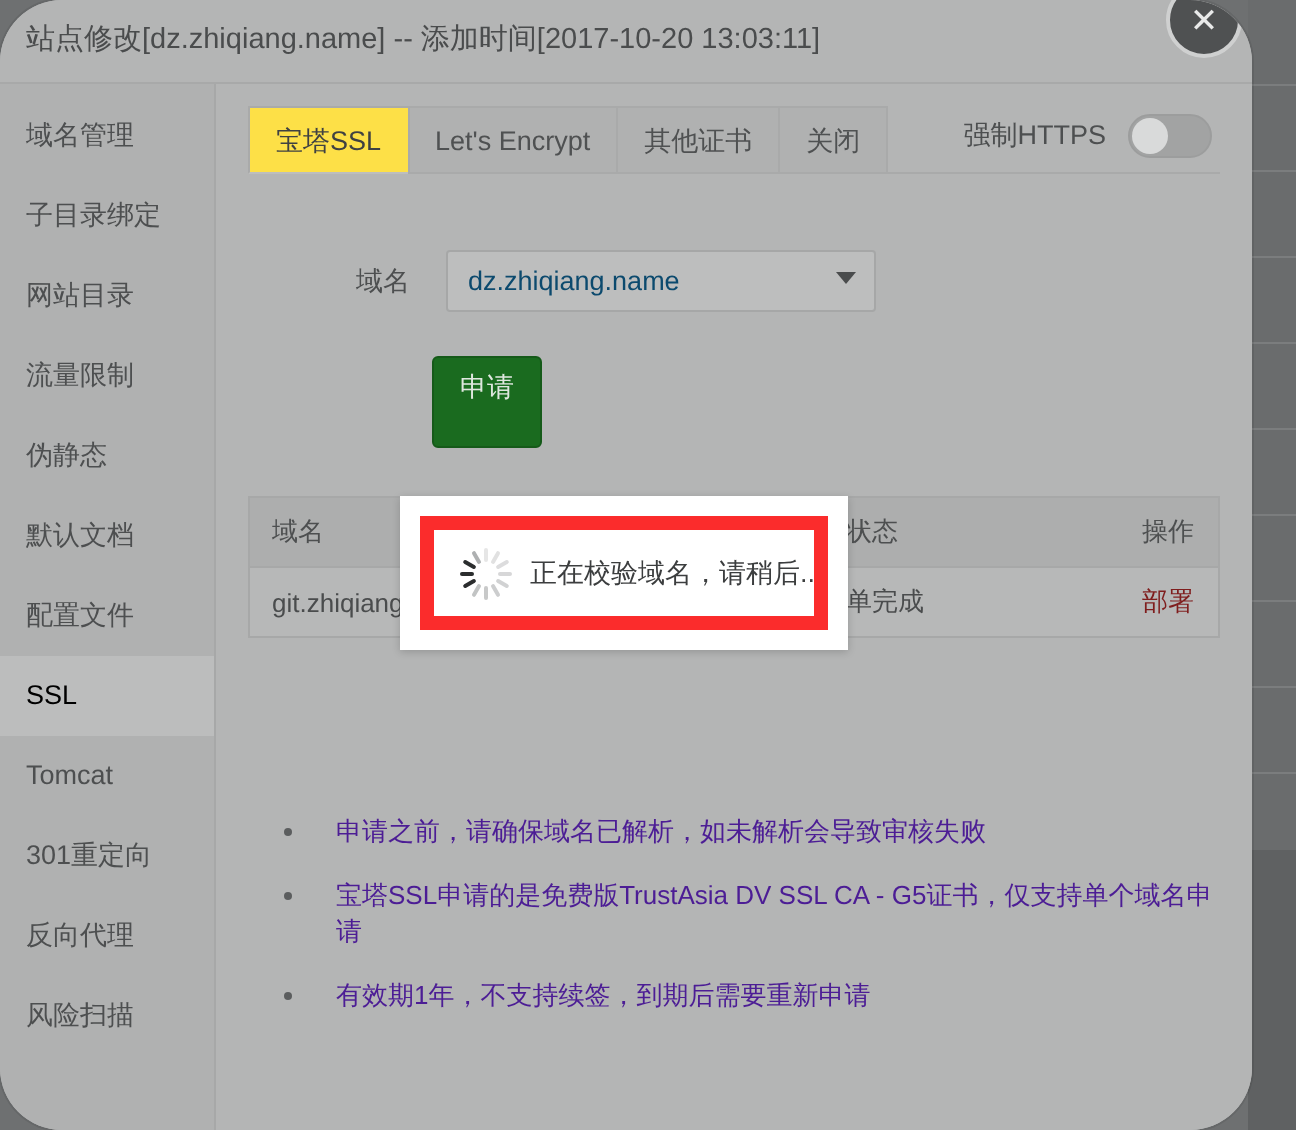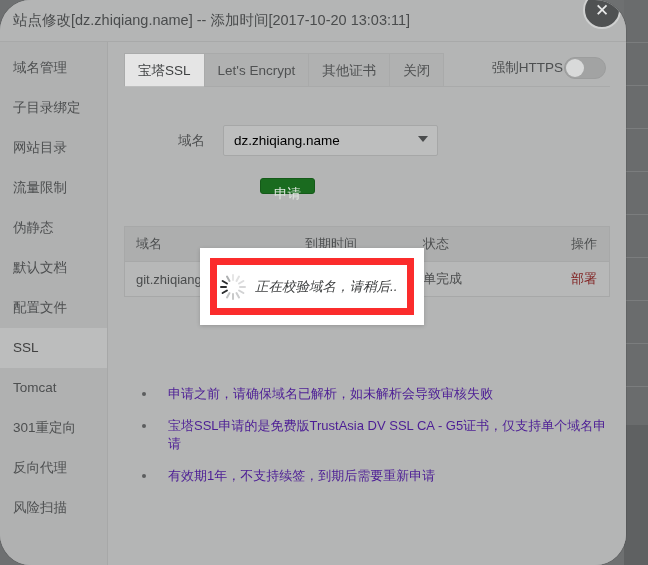--- a/index.html
+++ b/index.html
@@ -44,61 +44,61 @@
   .sidebar{
     width:108px;flex:0 0 108px;background:#b0b1b1;
     border-right:1px solid #a7a8a8;
     padding-top:6px;box-sizing:border-box;
   }
   .side-item{
     height:40px;line-height:40px;padding-left:13px;
     font-size:13.5px;color:#4d4f50;white-space:nowrap;
     box-sizing:border-box;
   }
-  .side-item.active{background:#bcbdbd;color:#404040;}
+  .side-item.active{background:#bcbdbd;color:#000000;}
 
   
   .content{flex:1;position:relative;background:#b4b5b5;padding:0 16px;box-sizing:border-box;}
 
   .tabrow{position:relative;height:47px;margin-top:10px;}
   .tabs{display:flex;align-items:flex-end;height:35px;position:relative;z-index:2;}
   .tab{
     height:34px;line-height:34px;padding:0 13px;font-size:13.5px;
     color:#4f5152;background:#b0b1b1;
     border:1px solid #a9aaaa;border-right:none;box-sizing:border-box;
   }
   .tab:last-child{border-right:1px solid #a9aaaa;}
-  .tab.active{background:#e5e5e5;color:#3f4142;border-bottom-color:#bdbebe;}
+  .tab.active{background:#fde047;color:#3f4142;border-bottom-color:#bdbebe;}
   .tabline{position:absolute;left:0;right:0;bottom:12px;height:1px;background:#a9aaaa;z-index:1;}
 
   .https{
-    position:absolute;right:4px;top:5px;display:flex;align-items:center;gap:1px;
+    position:absolute;right:4px;top:5px;display:flex;align-items:center;gap:11px;
     font-size:13.5px;color:#4d4f50;
   }
   .switch{
     width:42px;height:22px;border-radius:11px;background:#a2a3a3;position:relative;
     border:1px solid #9c9d9d;box-sizing:border-box;
   }
   .switch .knob{position:absolute;left:1px;top:1px;width:18px;height:18px;border-radius:50%;background:#d9dada;}
 
   .formrow{display:flex;align-items:center;margin-top:26px;padding-left:54px;}
   .flabel{font-size:13.5px;color:#4d4f50;margin-right:18px;}
   .select{
     width:215px;height:31px;line-height:29px;background:#bdbebe;
     border:1px solid #a6a7a7;border-radius:2px;box-sizing:border-box;
-    padding:0 10px;font-size:13.5px;color:#000000;position:relative;
+    padding:0 10px;font-size:13.5px;color:#0c4a6e;position:relative;
   }
   .select .caret{position:absolute;right:9px;top:10px;
     width:0;height:0;border-left:5px solid transparent;border-right:5px solid transparent;border-top:6px solid #4a4c4d;}
 
   .applyrow{margin-top:22px;padding-left:92px;}
   .btn-apply{
-    display:inline-block;min-width:46px;height:16px;line-height:30px;text-align:center;
+    display:inline-block;min-width:46px;height:46px;line-height:30px;text-align:center;
     padding:0 13px;background:#1a6b1f;color:#dfe7df;font-size:13.5px;border-radius:3px;
-    border:1px solid #155a19;box-sizing:border-box;margin-left:44px;
+    border:1px solid #155a19;box-sizing:border-box;
   }
 
   
   .tablewrap{margin-top:24px;border:1px solid #a7a8a8;background:#b4b5b5;}
   .trow{display:flex;height:34px;align-items:center;font-size:13px;}
   .thead{background:#adaeae;color:#4d4f50;border-bottom:1px solid #a7a8a8;}
   .tbody{background:#b7b8b8;color:#4a4c4d;}
   .c1{flex:0 0 180px;padding-left:11px;box-sizing:border-box;}
   .c2{flex:0 0 118px;}
   .c3{flex:1;}
@@ -114,21 +114,21 @@
   .toast{
     position:absolute;left:200px;top:248px;width:224px;height:77px;
     background:#fff;box-shadow:0 1px 4px rgba(0,0,0,.18);
     z-index:30;
   }
   .annot{
     position:absolute;left:10px;top:10px;right:10px;bottom:10px;
     border:7px solid #fb2c2c;box-sizing:border-box;
   }
   .toast-inner{
-    position:absolute;inset:0;display:flex;align-items:center;padding-left:20px;box-sizing:border-box;font-style:italic;
+    position:absolute;inset:0;display:flex;align-items:center;padding-left:30px;box-sizing:border-box;
   }
   .spinner{width:26px;height:26px;flex:0 0 26px;position:relative;margin-right:9px;}
   .spinner i{
     position:absolute;left:50%;top:0;width:2px;height:7px;margin-left:-1px;
     background:#9a9c9d;border-radius:1px;transform-origin:1px 13px;
   }
   .toast-text{font-size:13.5px;color:#3c3e3f;white-space:nowrap;}
 </style>
 </head>
 <body>

